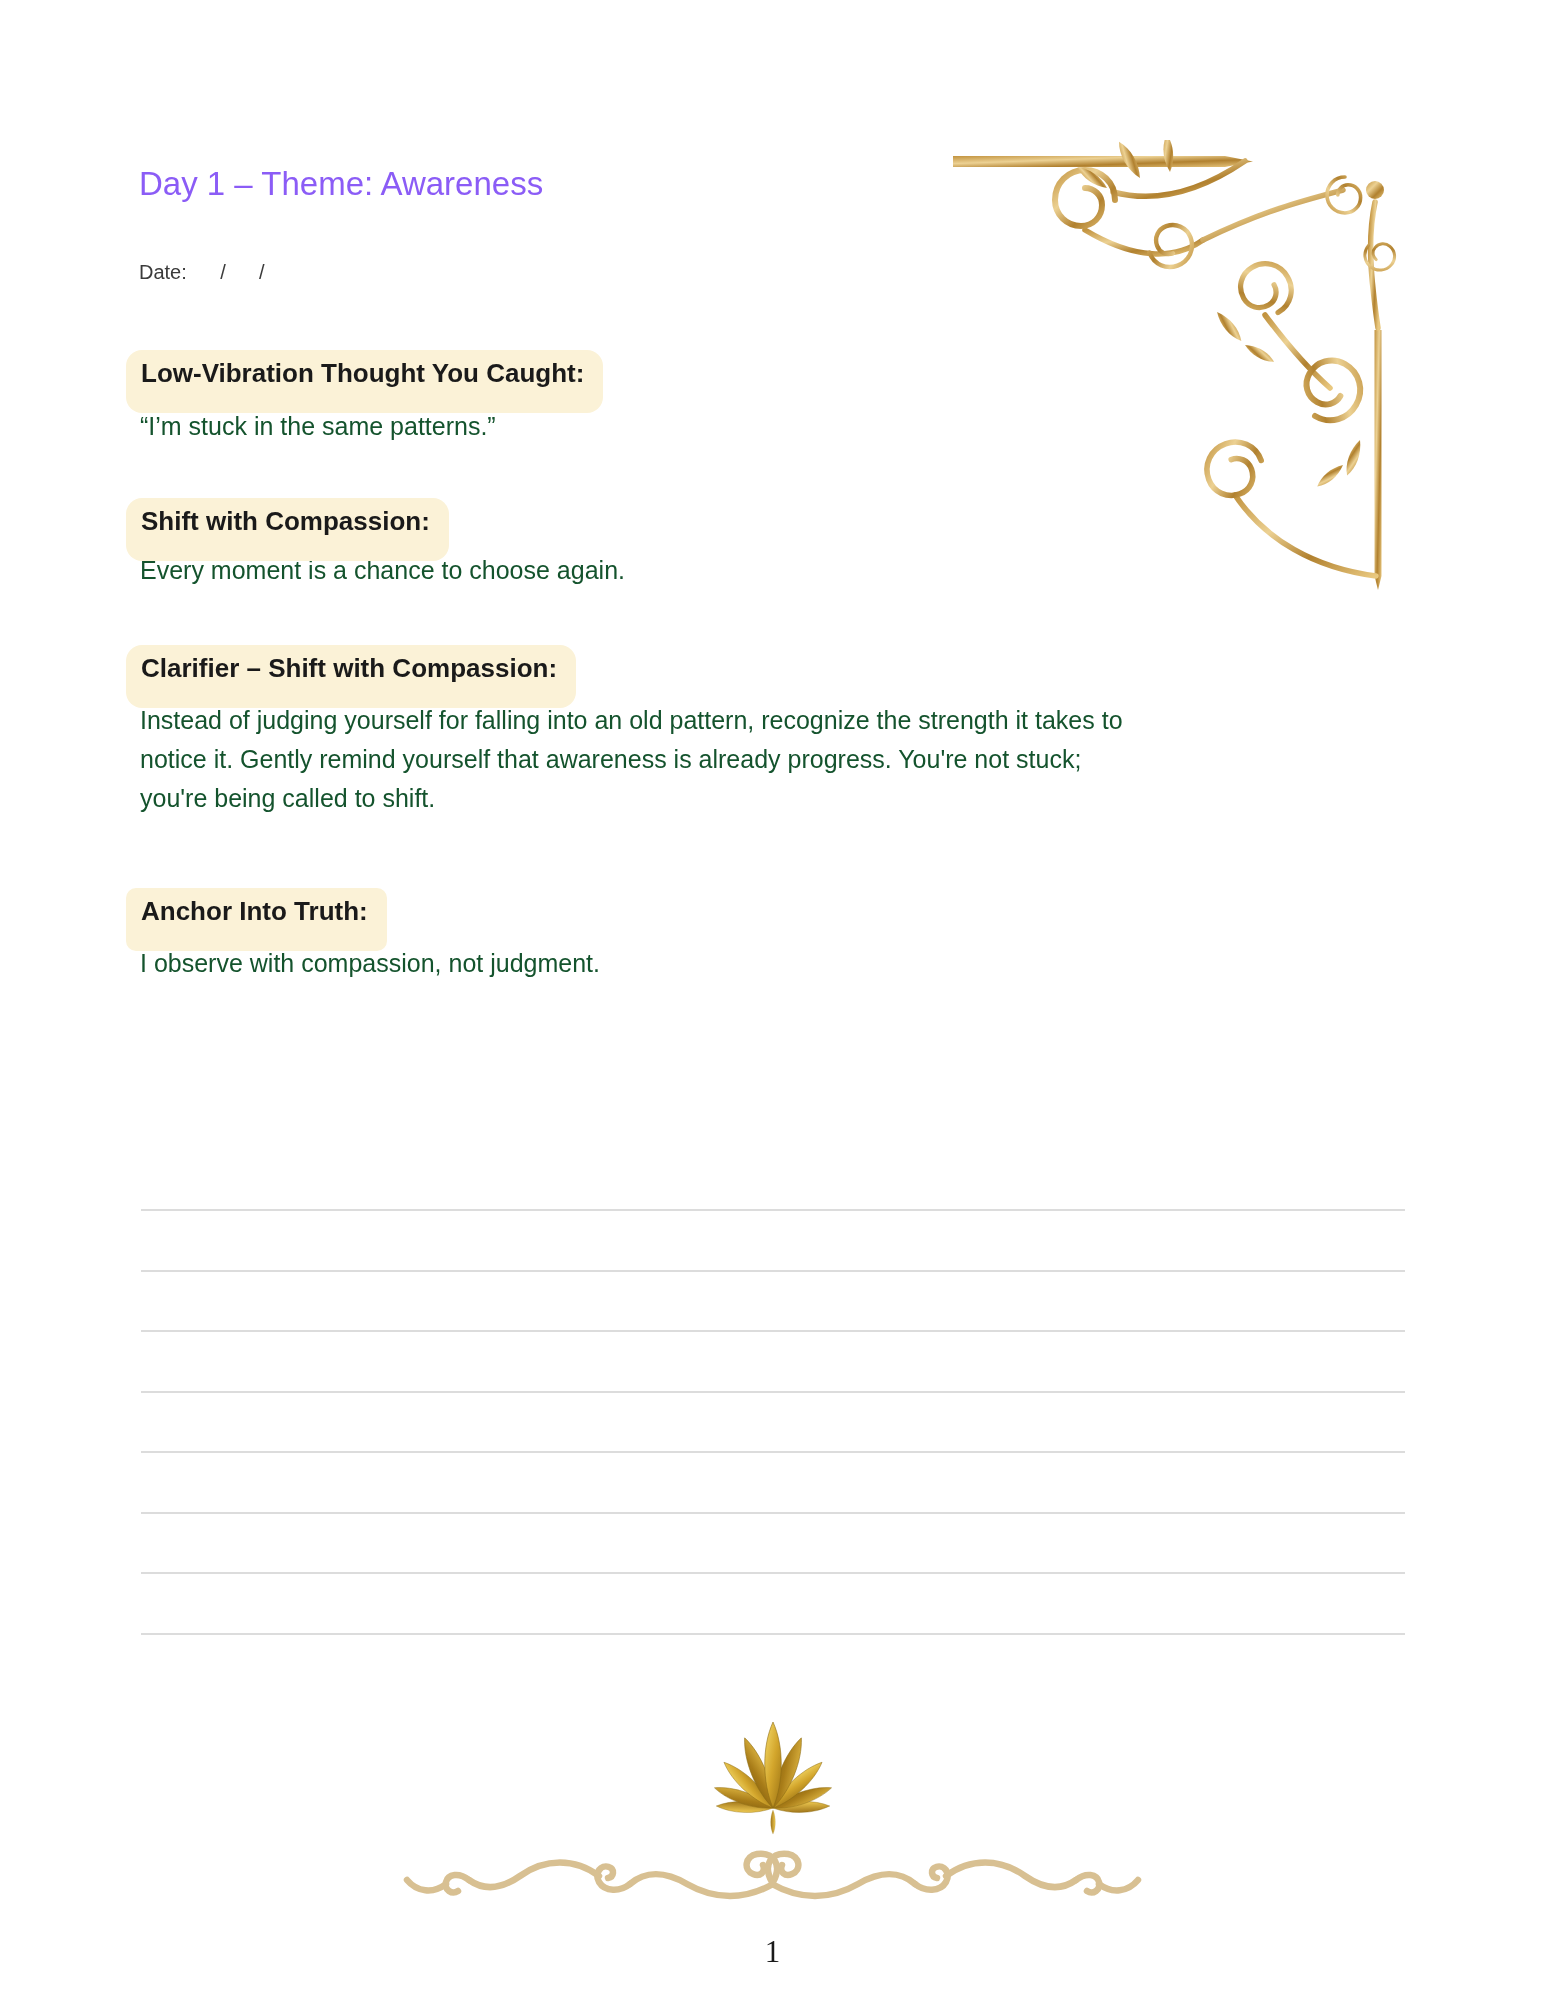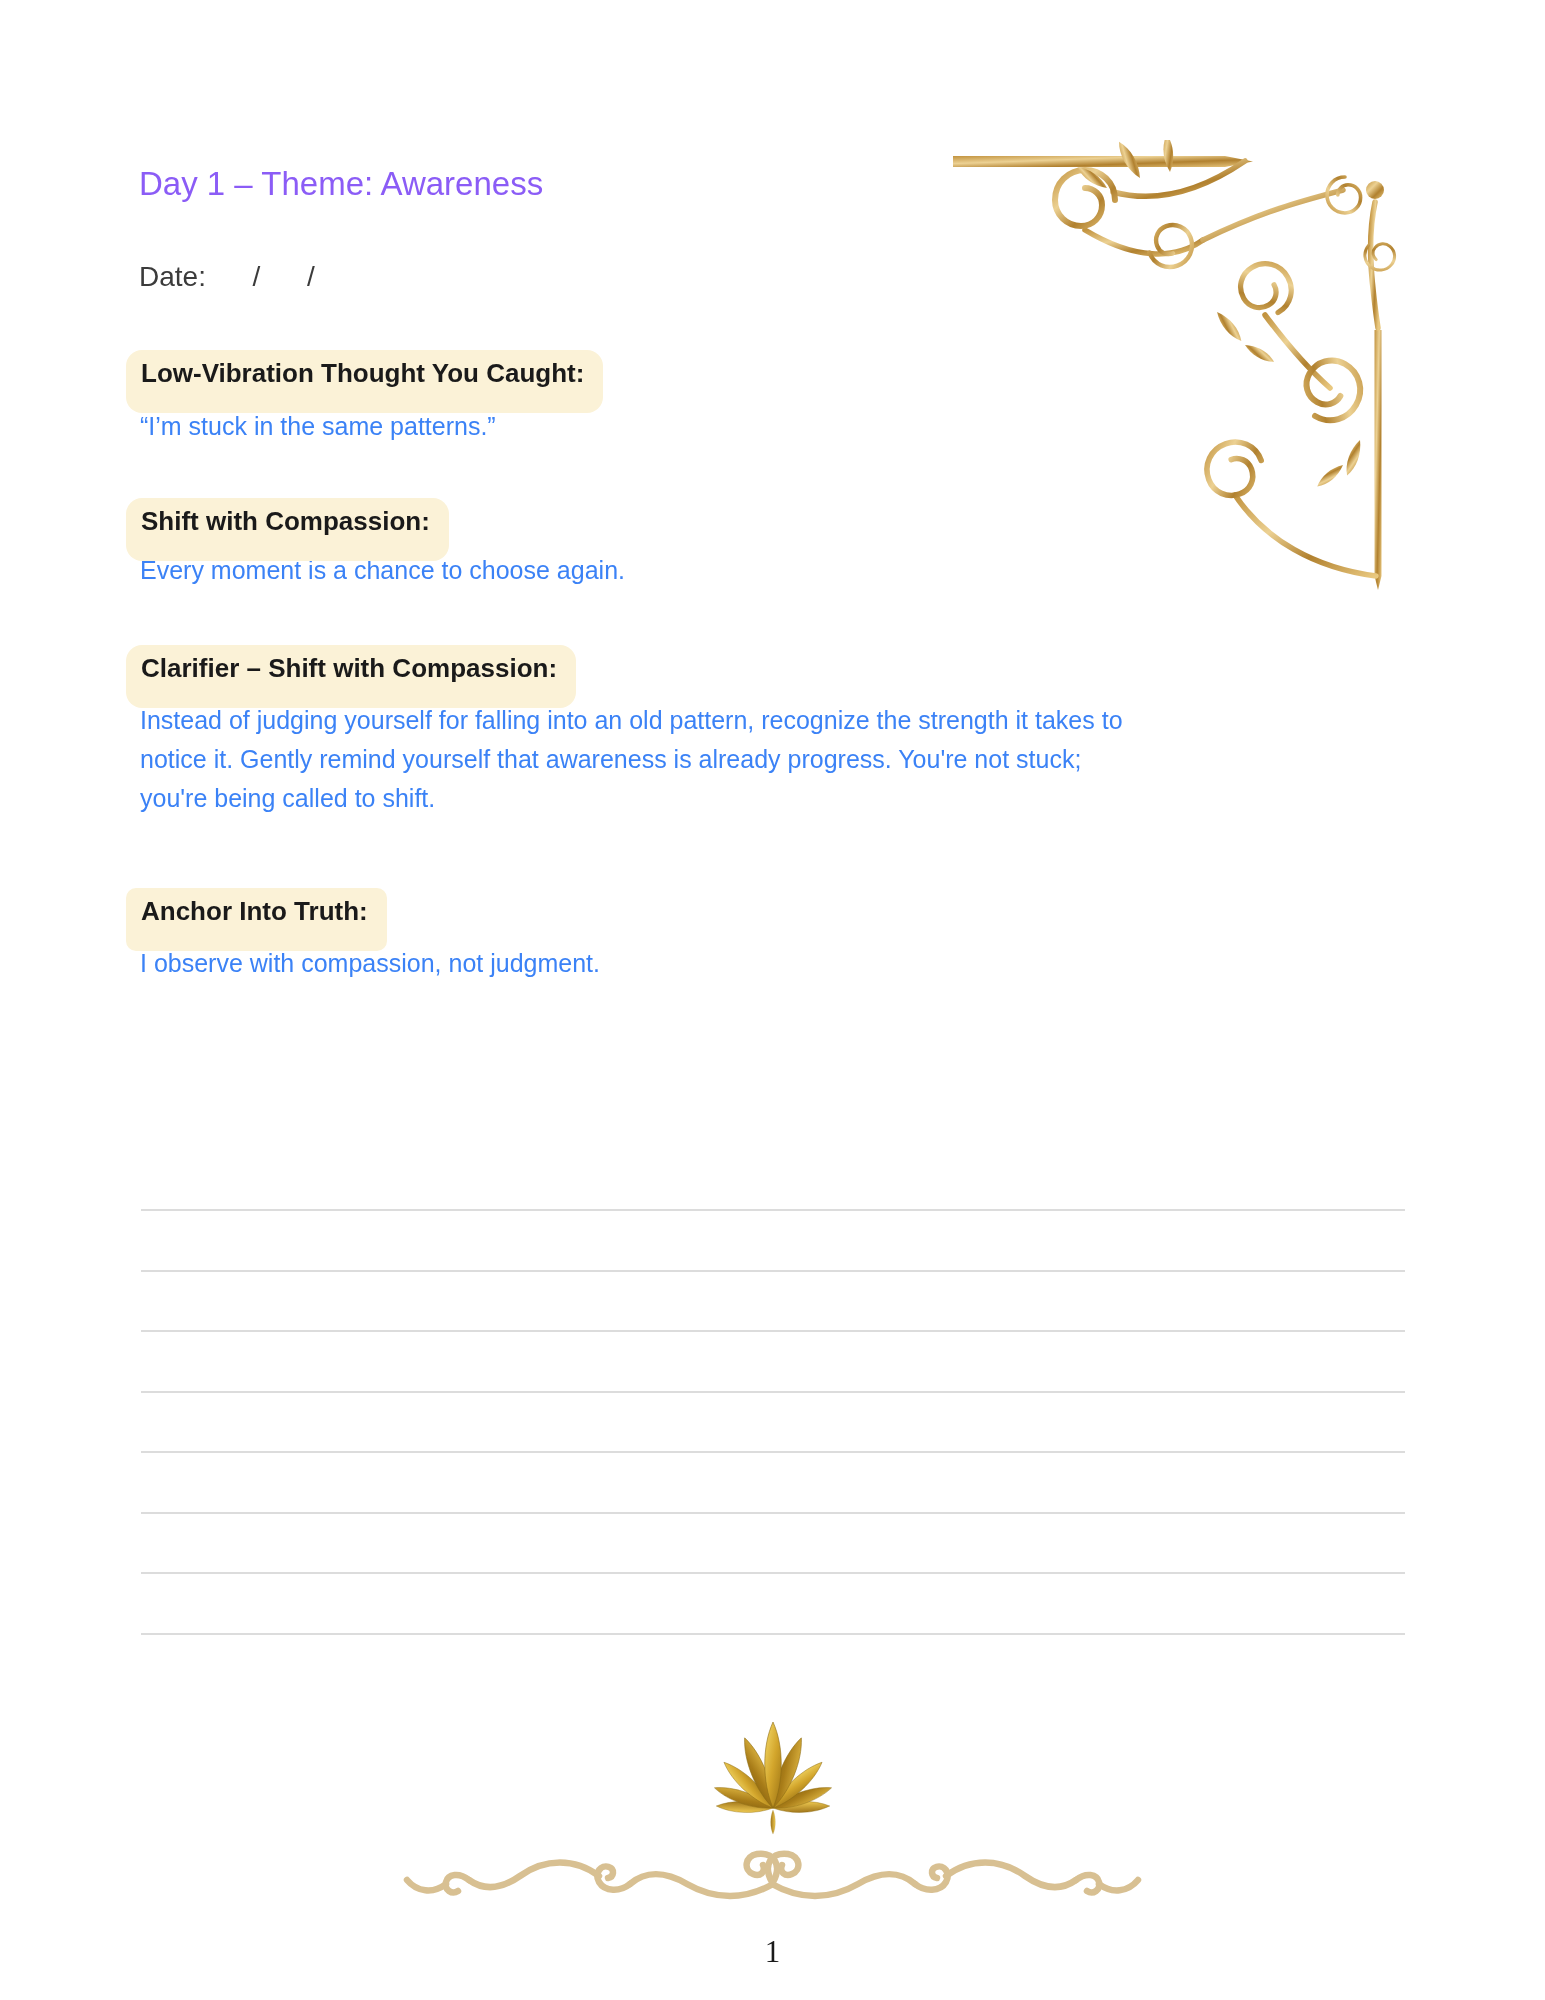--- a/index.html
+++ b/index.html
@@ -12,40 +12,40 @@
     color:#3e3e3e;
   }
   .abs{position:absolute;}
   .page-title{
     left:139px;top:163px;
     font-size:33px;line-height:1.25;
     color:#8b5cf6;font-weight:400;
   }
   .date-line{
     left:139px;top:261px;
-    font-size:28px;color:#3b3b3b;
+    font-size:20px;color:#3b3b3b;
     white-space:pre;
   }
   .hl{
     left:126px;
     display:inline-block;
     background:#FBF2D7;
     border-radius:16px;
     padding:8px 19px 24px 15px;
     font-weight:700;
     font-size:26px;
     line-height:1.18;
     color:#1a1a1a;
     white-space:pre;
   }
   .body-text{
     left:140px;
     font-size:25px;
     line-height:39px;
-    color:#3b82f6;
+    color:#14532d;
     white-space:pre-line;
     width:1240px;
   }
   .hl-1{top:350px;}  .body-1{top:407px;}
   .hl-2{top:498px;}  .body-2{top:551px;}
   .hl-3{top:645px;}  .body-3{top:701px;}
   .hl-4{top:888px;border-radius:10px;}  .body-4{top:944px;}
   .hl-5{top:1036px;} .body-5{top:1094px;}
   .rules{
     left:141px;top:1209px;width:1264px;

